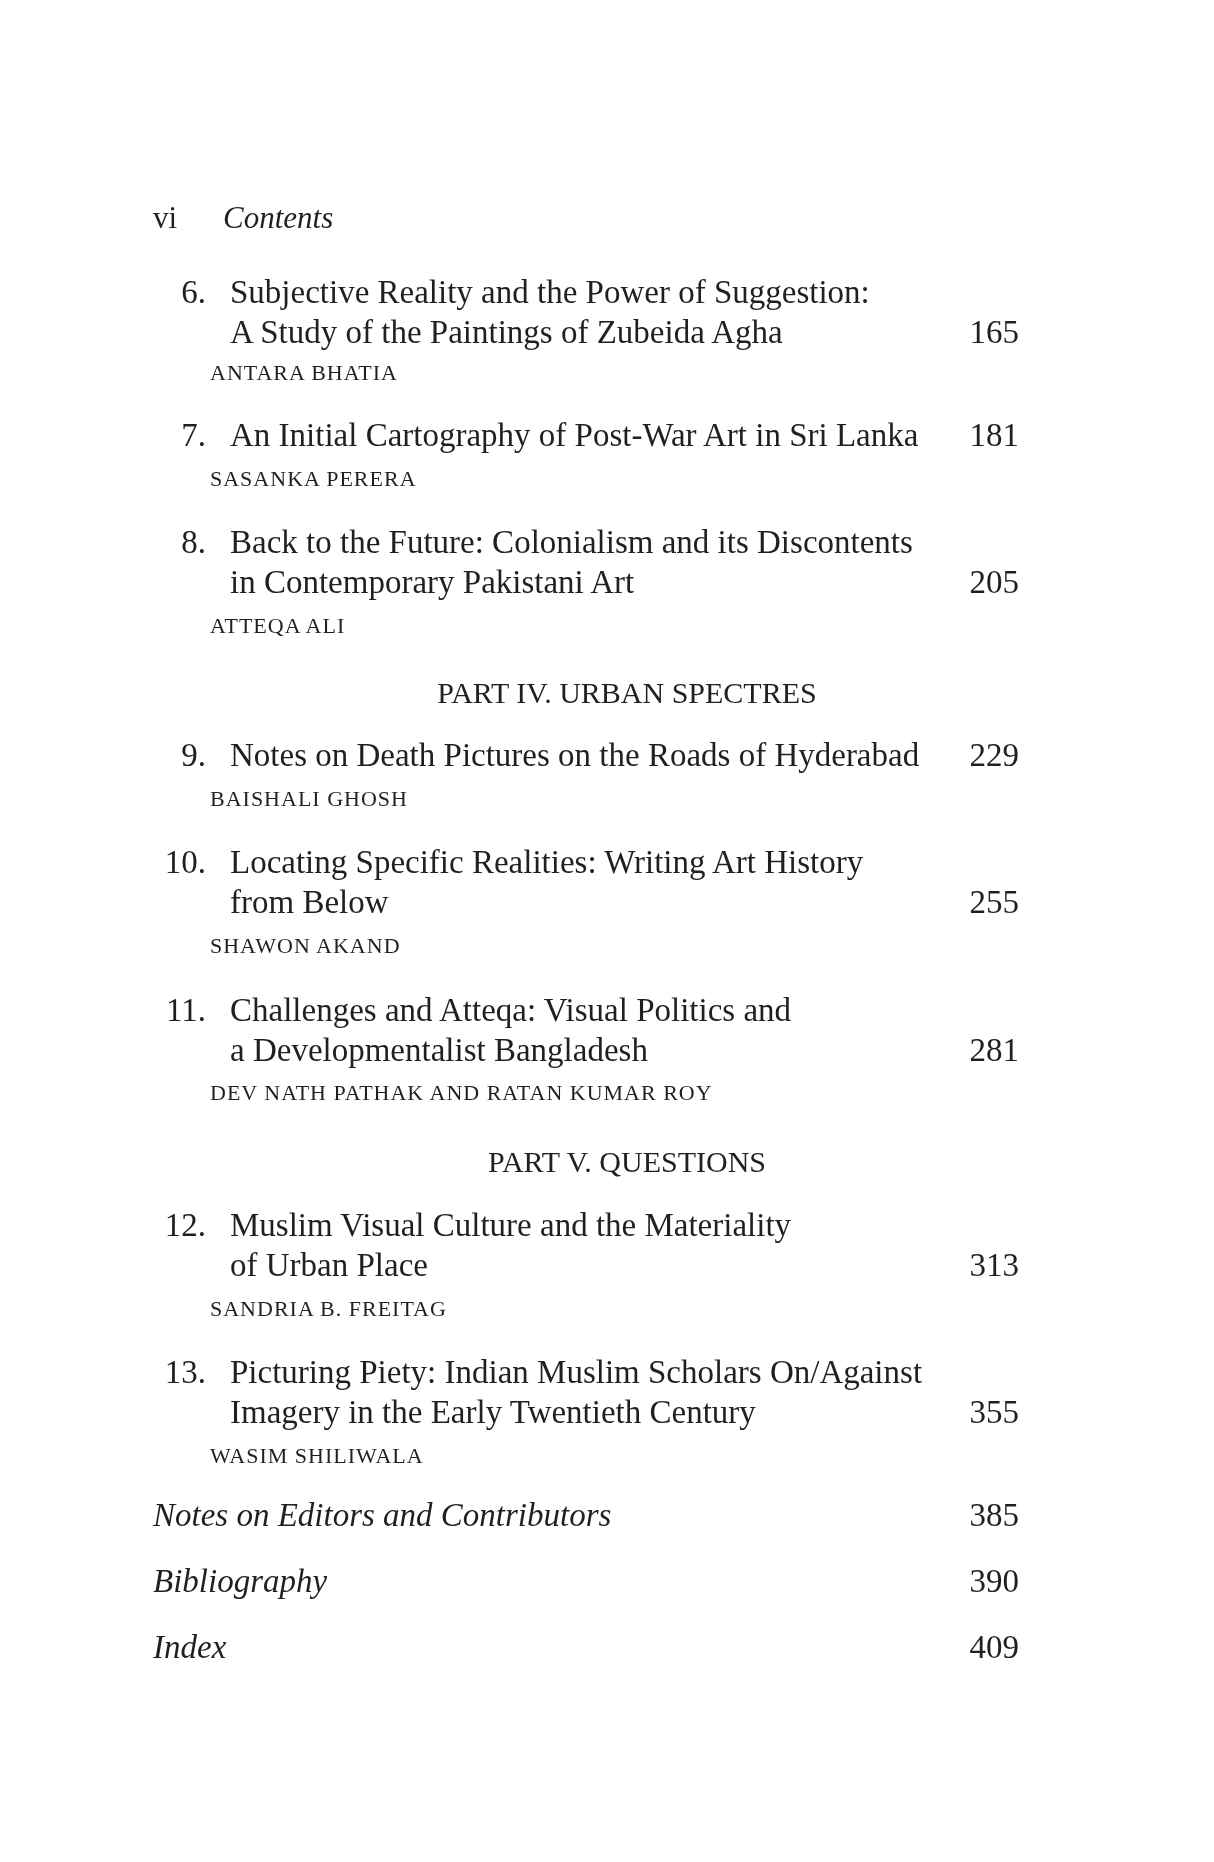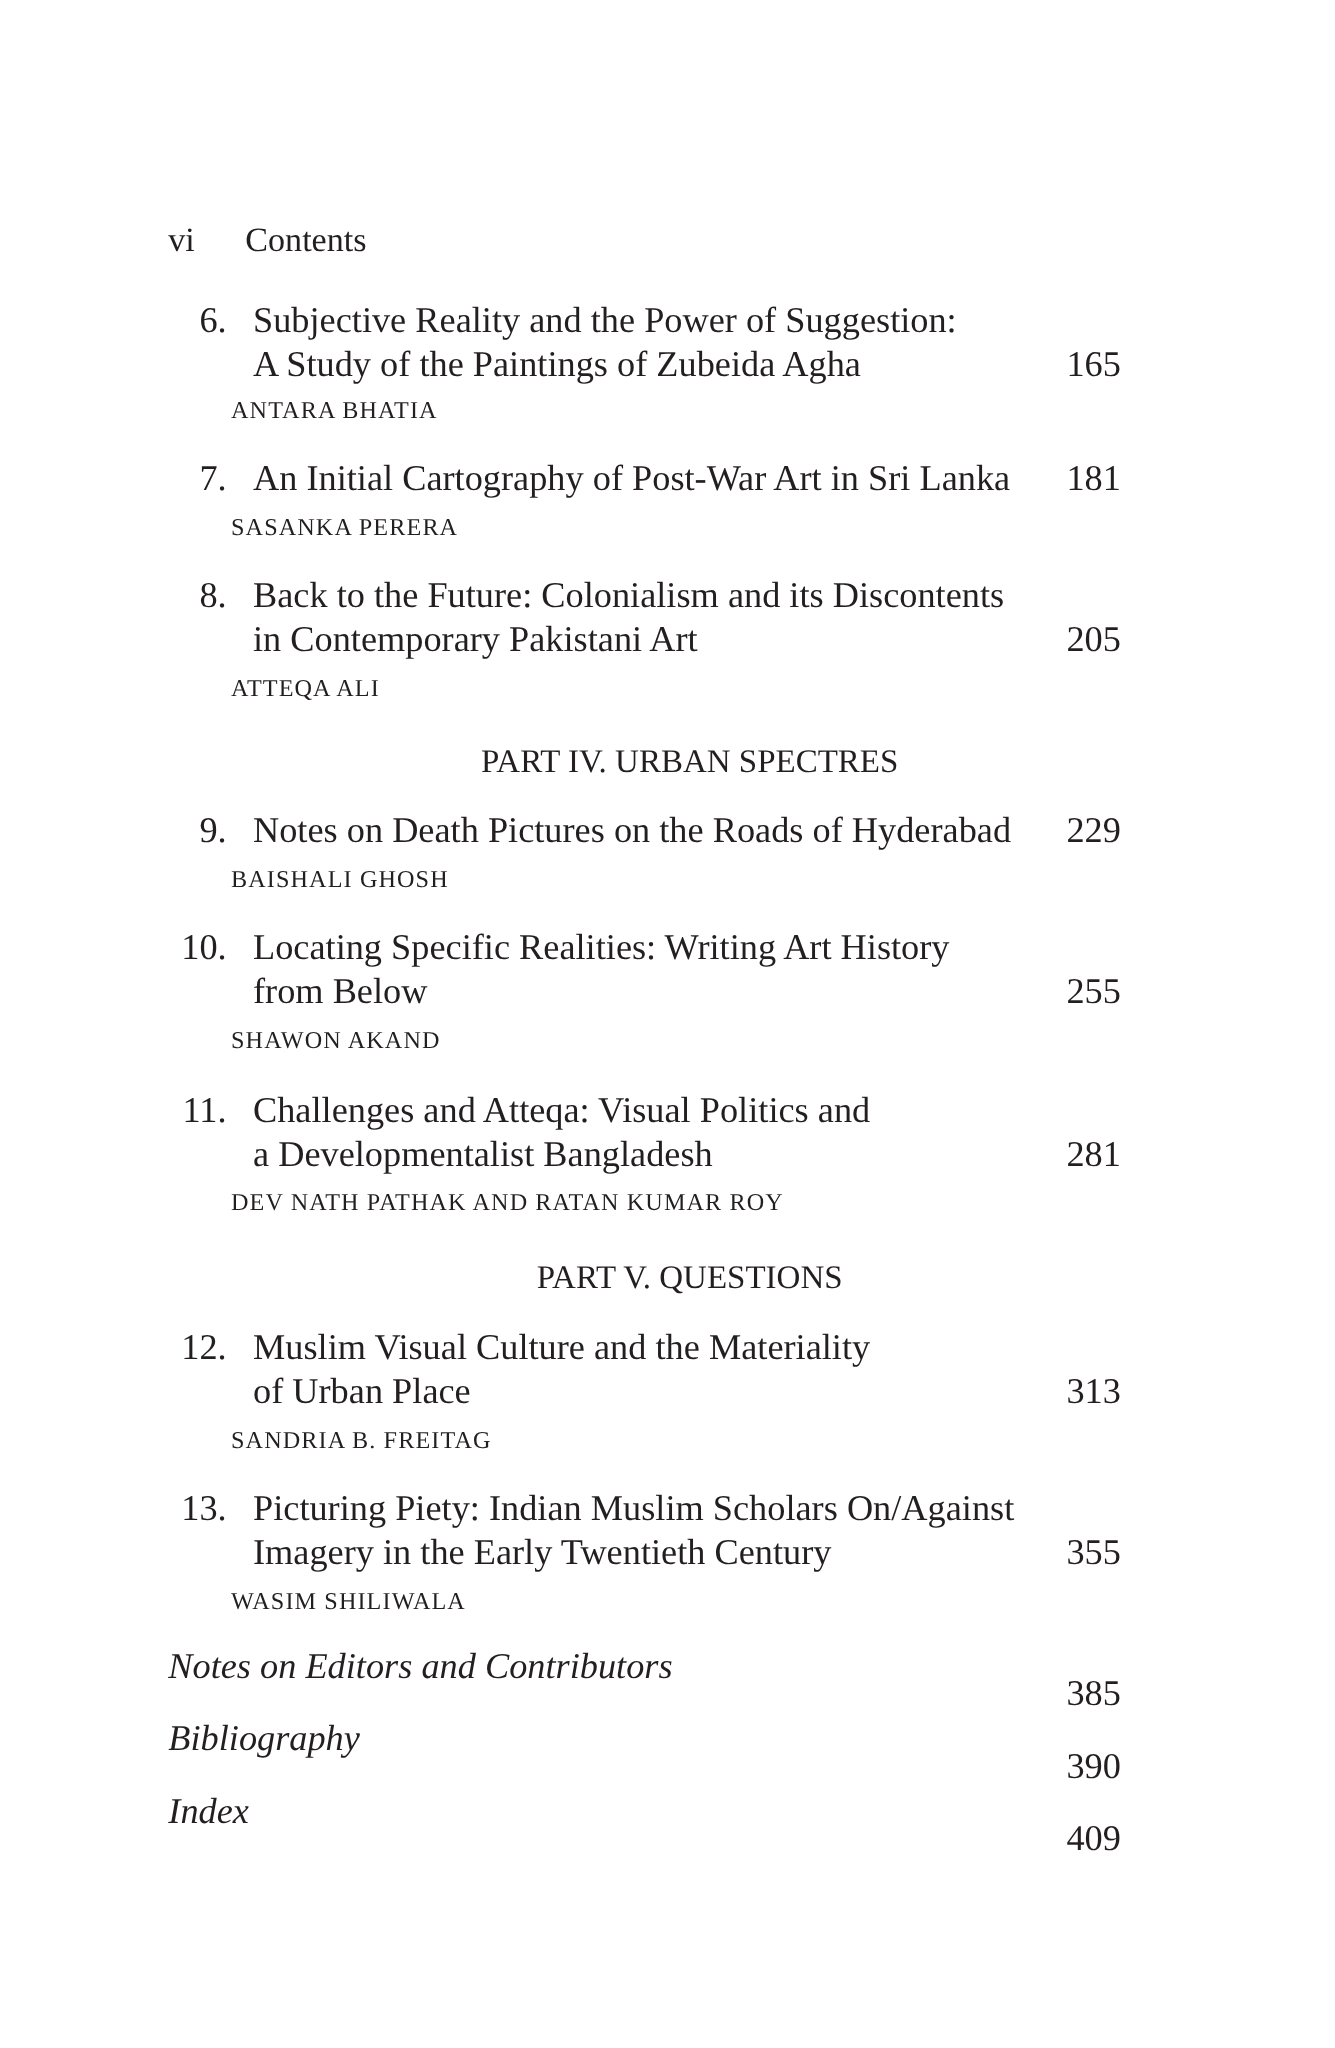--- a/index.html
+++ b/index.html
@@ -1,27 +1,27 @@
 <!DOCTYPE html>
 <html><head>
 <meta charset="utf-8">
 <style>
   html, body { margin: 0; padding: 0; background: #ffffff; }
   body { width: 1214px; height: 1862px; position: relative; overflow: hidden;
          font-family: "Liberation Serif", "DejaVu Serif", serif; color: #231f20; }
   .running-head { position: absolute; top: 200px; left: 153px; font-size: 31px; }
   .running-head .folio { display: inline-block; width: 70px; }
-  .running-head .title { }
+  .running-head .title { font-style: italic; }
   .num { position: absolute; right: 1008px; text-align: right; font-size: 33px; line-height: 40px; }
   .lines { position: absolute; left: 210px; font-size: 33px; line-height: 40px; margin-left: 20px; }
   .page { position: absolute; right: 195px; font-size: 33px; line-height: 40px; text-align: right; }
   .author { position: absolute; left: 210px; font-size: 22px; letter-spacing: 1px; text-transform: uppercase; }
   .part { position: absolute; left: 0; width: 1214px; text-align: center; font-size: 30px; padding-left: 40px; box-sizing: border-box; }
   .back { position: absolute; left: 153px; font-size: 33px; font-style: italic; }
-  .back-page { position: absolute; right: 195px; font-size: 33px; margin-top: 25px; }
+  .back-page { position: absolute; right: 195px; font-size: 33px; }
 </style>
 </head>
 <body>
 
 <div class="running-head">
   <span class="folio">vi</span><span class="title">Contents</span>
 </div>
 
 <div>
   <span class="num" style="top:272px">6.</span>

